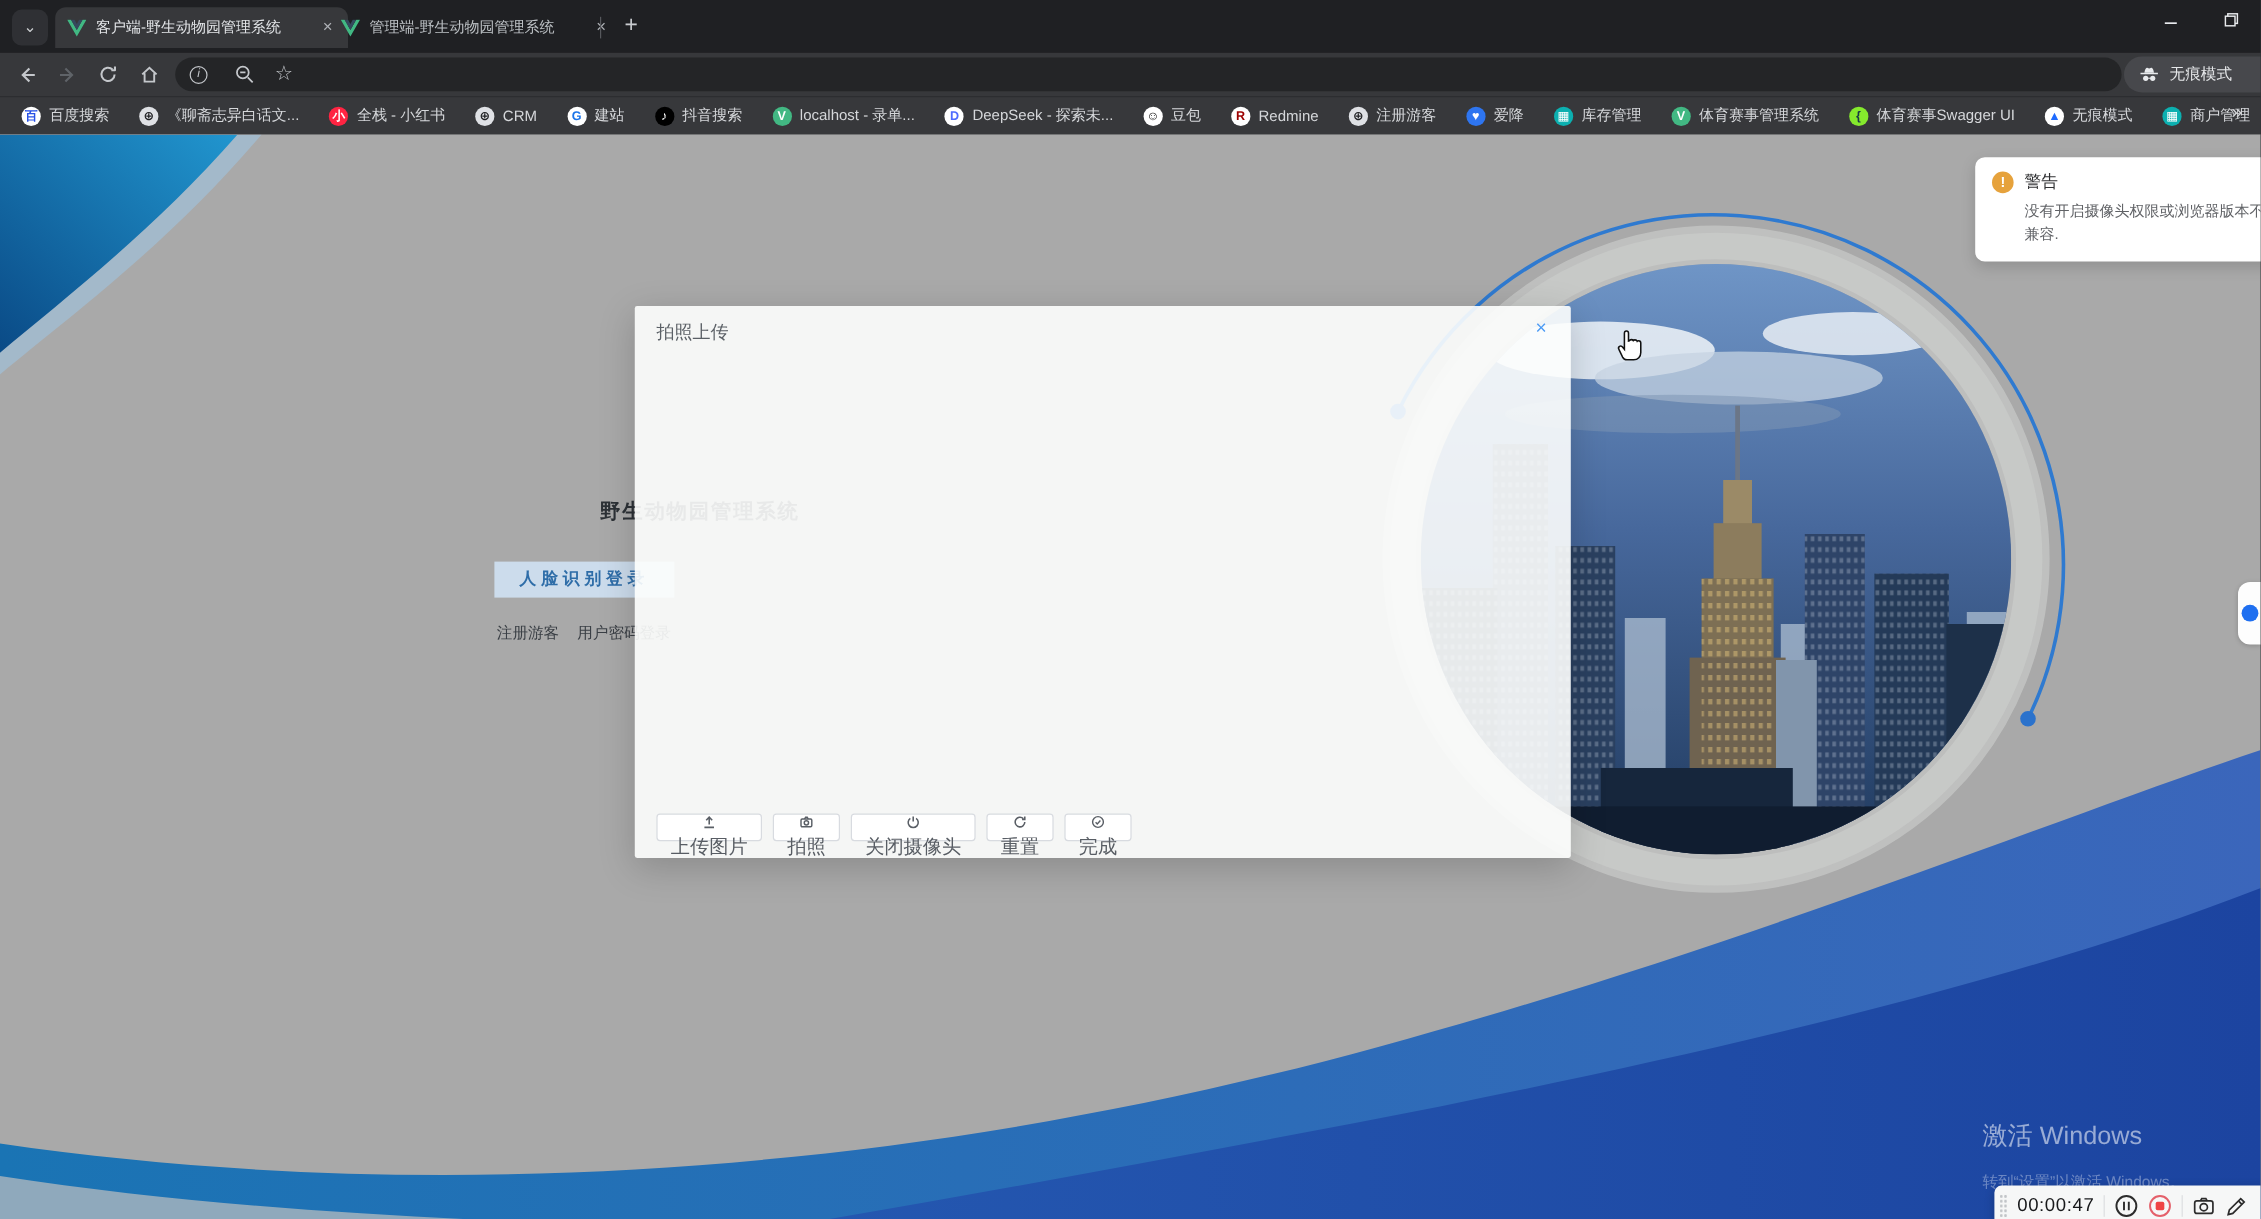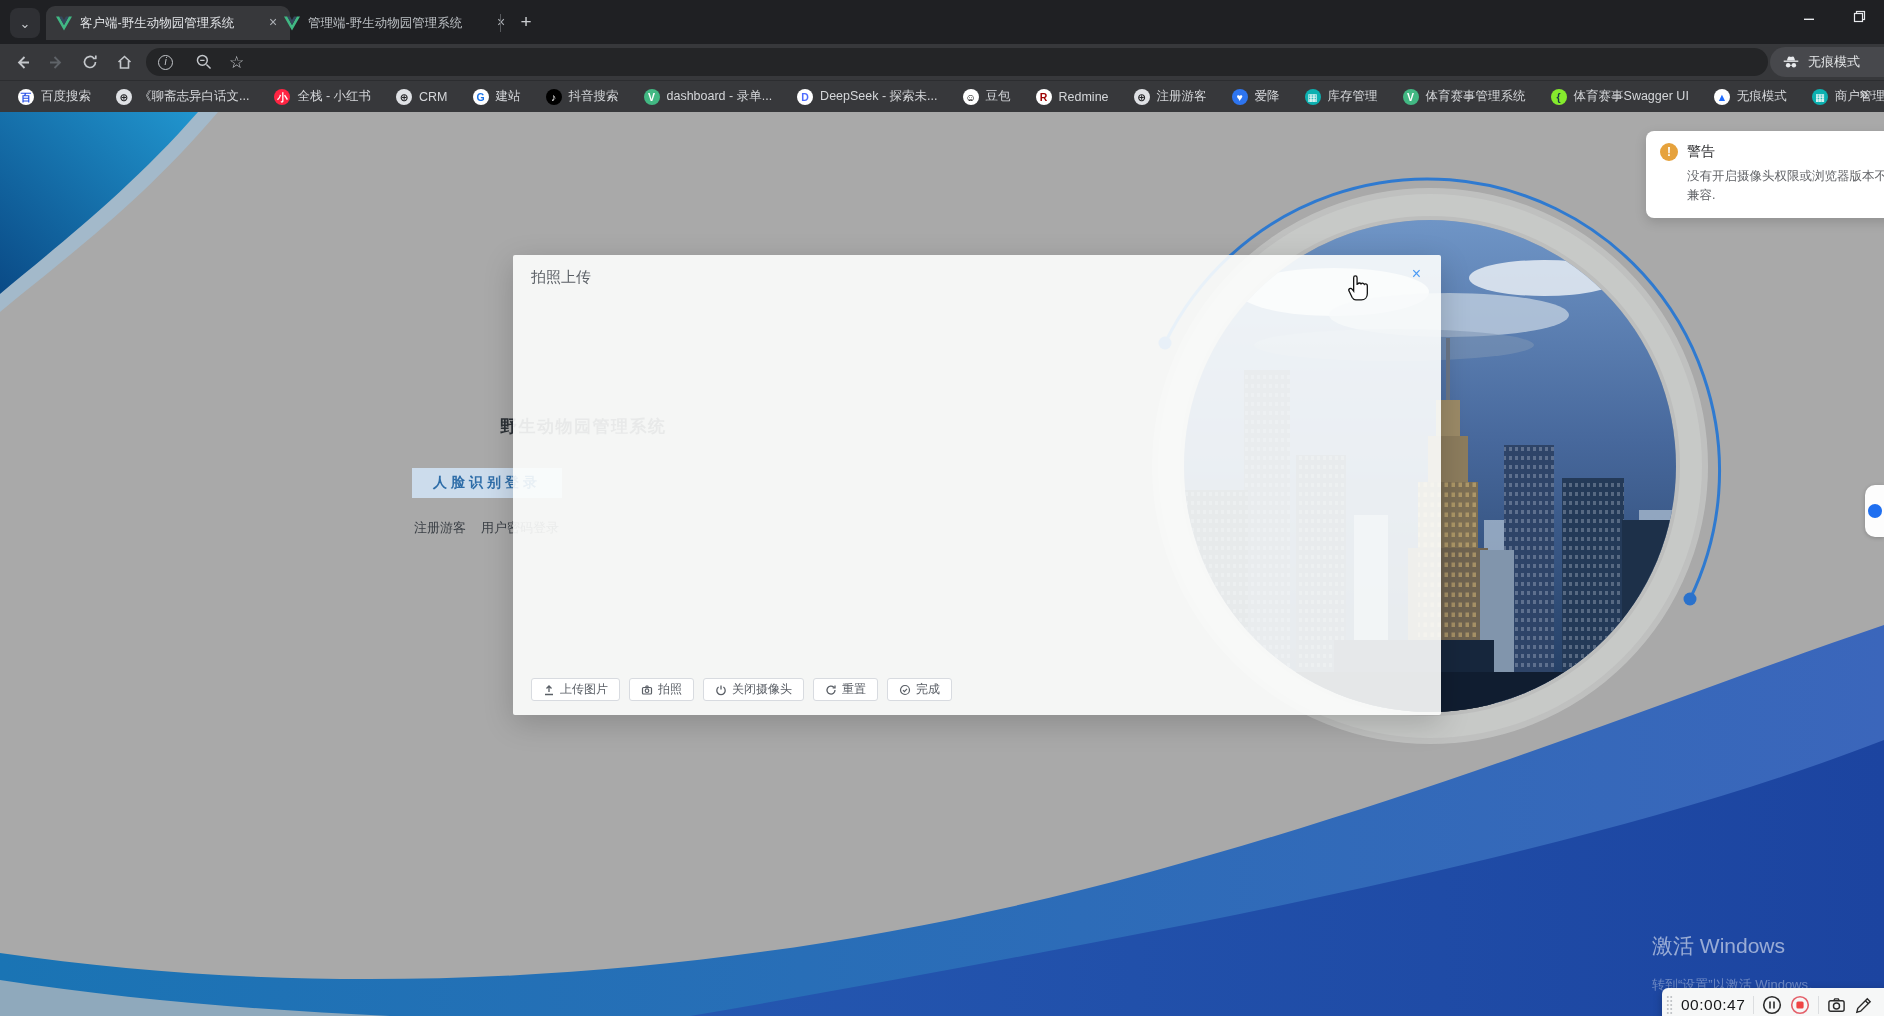--- a/index.html
+++ b/index.html
@@ -48,25 +48,25 @@
   .login-title { position:absolute; left:500px; top:303px; font-size:17px; font-weight:bold; letter-spacing:1.5px; color:#2c3136; }
   .face-btn { position:absolute; left:412px; top:356px; width:150px; height:30px; background:#ccdcec; color:#2e6da8; font-weight:bold; font-size:14px; letter-spacing:4px; display:flex; align-items:center; justify-content:center; border:none; }
   .login-links { position:absolute; left:414px; top:407px; font-size:13px; color:#3a3f45; display:flex; gap:15px; }
   
   .side-widget { position:absolute; right:0; top:373px; width:19px; height:52px; background:#fdfdfd; border-radius:10px 0 0 10px; box-shadow:0 1px 4px rgba(0,0,0,.2); }
   .side-widget .dot { position:absolute; left:3px; top:19px; width:14px; height:14px; border-radius:50%; background:#1f6ff0; }
   
   .wm1 { position:absolute; left:1652px; top:820px; font-size:21px; color:rgba(255,255,255,.55); }
   .wm2 { position:absolute; left:1652px; top:864px; font-size:13px; color:rgba(255,255,255,.35); }
   
-  .modal { position:absolute; left:513px; top:143px; width:928px; height:460px; background:rgba(253,254,253,.9); box-shadow:0 8px 30px rgba(0,0,0,.18); border-radius:2px; }
+  .modal { position:absolute; left:529px; top:143px; width:780px; height:460px; background:rgba(253,254,253,.9); box-shadow:0 8px 30px rgba(0,0,0,.18); border-radius:2px; }
   .modal-title { position:absolute; left:18px; top:13px; font-size:15px; color:#5b6066; }
   .modal-close { position:absolute; right:20px; top:10px; font-size:16px; color:#4a9af5; }
   .modal-footer { position:absolute; left:18px; bottom:14px; display:flex; gap:9px; }
-  .m-btn { display:flex; align-items:center; gap:5px; height:23px; padding:0 11px; background:#fff; border:1px solid #d8dbe0; border-radius:3px; font-size:12px; color:#585d64; }
+  .m-btn { display:flex; align-items:center; gap:5px; height:23px; padding:0 11px; background:#fff; border:1px solid #d8dbe0; border-radius:3px; font-size:16px; color:#585d64;flex-direction:column; }
   .m-btn svg { flex:0 0 auto; }
   
   .notif { position:absolute; left:1646px; top:19px; width:258px; background:#fff; border-radius:8px; box-shadow:0 4px 12px rgba(0,0,0,.15); padding:12px 14px 12px 14px; }
   .notif-head { display:flex; align-items:center; gap:9px; }
   .notif-ic { width:18px; height:18px; border-radius:50%; background:#e6a23c; color:#fff; font-size:12px; font-weight:bold; line-height:18px; text-align:center; flex:0 0 auto; }
   .notif-title { font-size:14px; font-weight:normal; color:#303133; }
   .notif-msg { margin:6px 0 0 27px; width:206px; font-size:12.5px; line-height:1.55; color:#606266; }
   
   .recorder { position:absolute; left:1662px; top:876px; width:230px; height:34px; background:#f6f7f7; border-radius:6px; box-shadow:0 2px 8px rgba(0,0,0,.25); display:flex; align-items:center; padding:0 8px 0 4px; gap:8px; }
   .rec-handle { width:7px; height:20px; background-image:radial-gradient(circle, #c2c5c8 1px, transparent 1.2px); background-size:3.5px 4px; }
@@ -194,21 +194,21 @@
           <span class="bm-lb">建站</span>
         </div>
 
         <div class="bm">
           <span class="bm-ic" style="background: rgb(0, 0, 0); color: rgb(255, 255, 255);">♪</span>
           <span class="bm-lb">抖音搜索</span>
         </div>
 
         <div class="bm">
           <span class="bm-ic" style="background: rgb(66, 184, 131); color: rgb(255, 255, 255);">V</span>
-          <span class="bm-lb">dashboard - 录单...</span>
+          <span class="bm-lb">localhost - 录单...</span>
         </div>
 
         <div class="bm">
           <span class="bm-ic" style="background: rgb(255, 255, 255); color: rgb(77, 107, 254);">D</span>
           <span class="bm-lb">DeepSeek - 探索未...</span>
         </div>
 
         <div class="bm">
           <span class="bm-ic" style="background: rgb(255, 255, 255);">☺</span>
           <span class="bm-lb">豆包</span>

